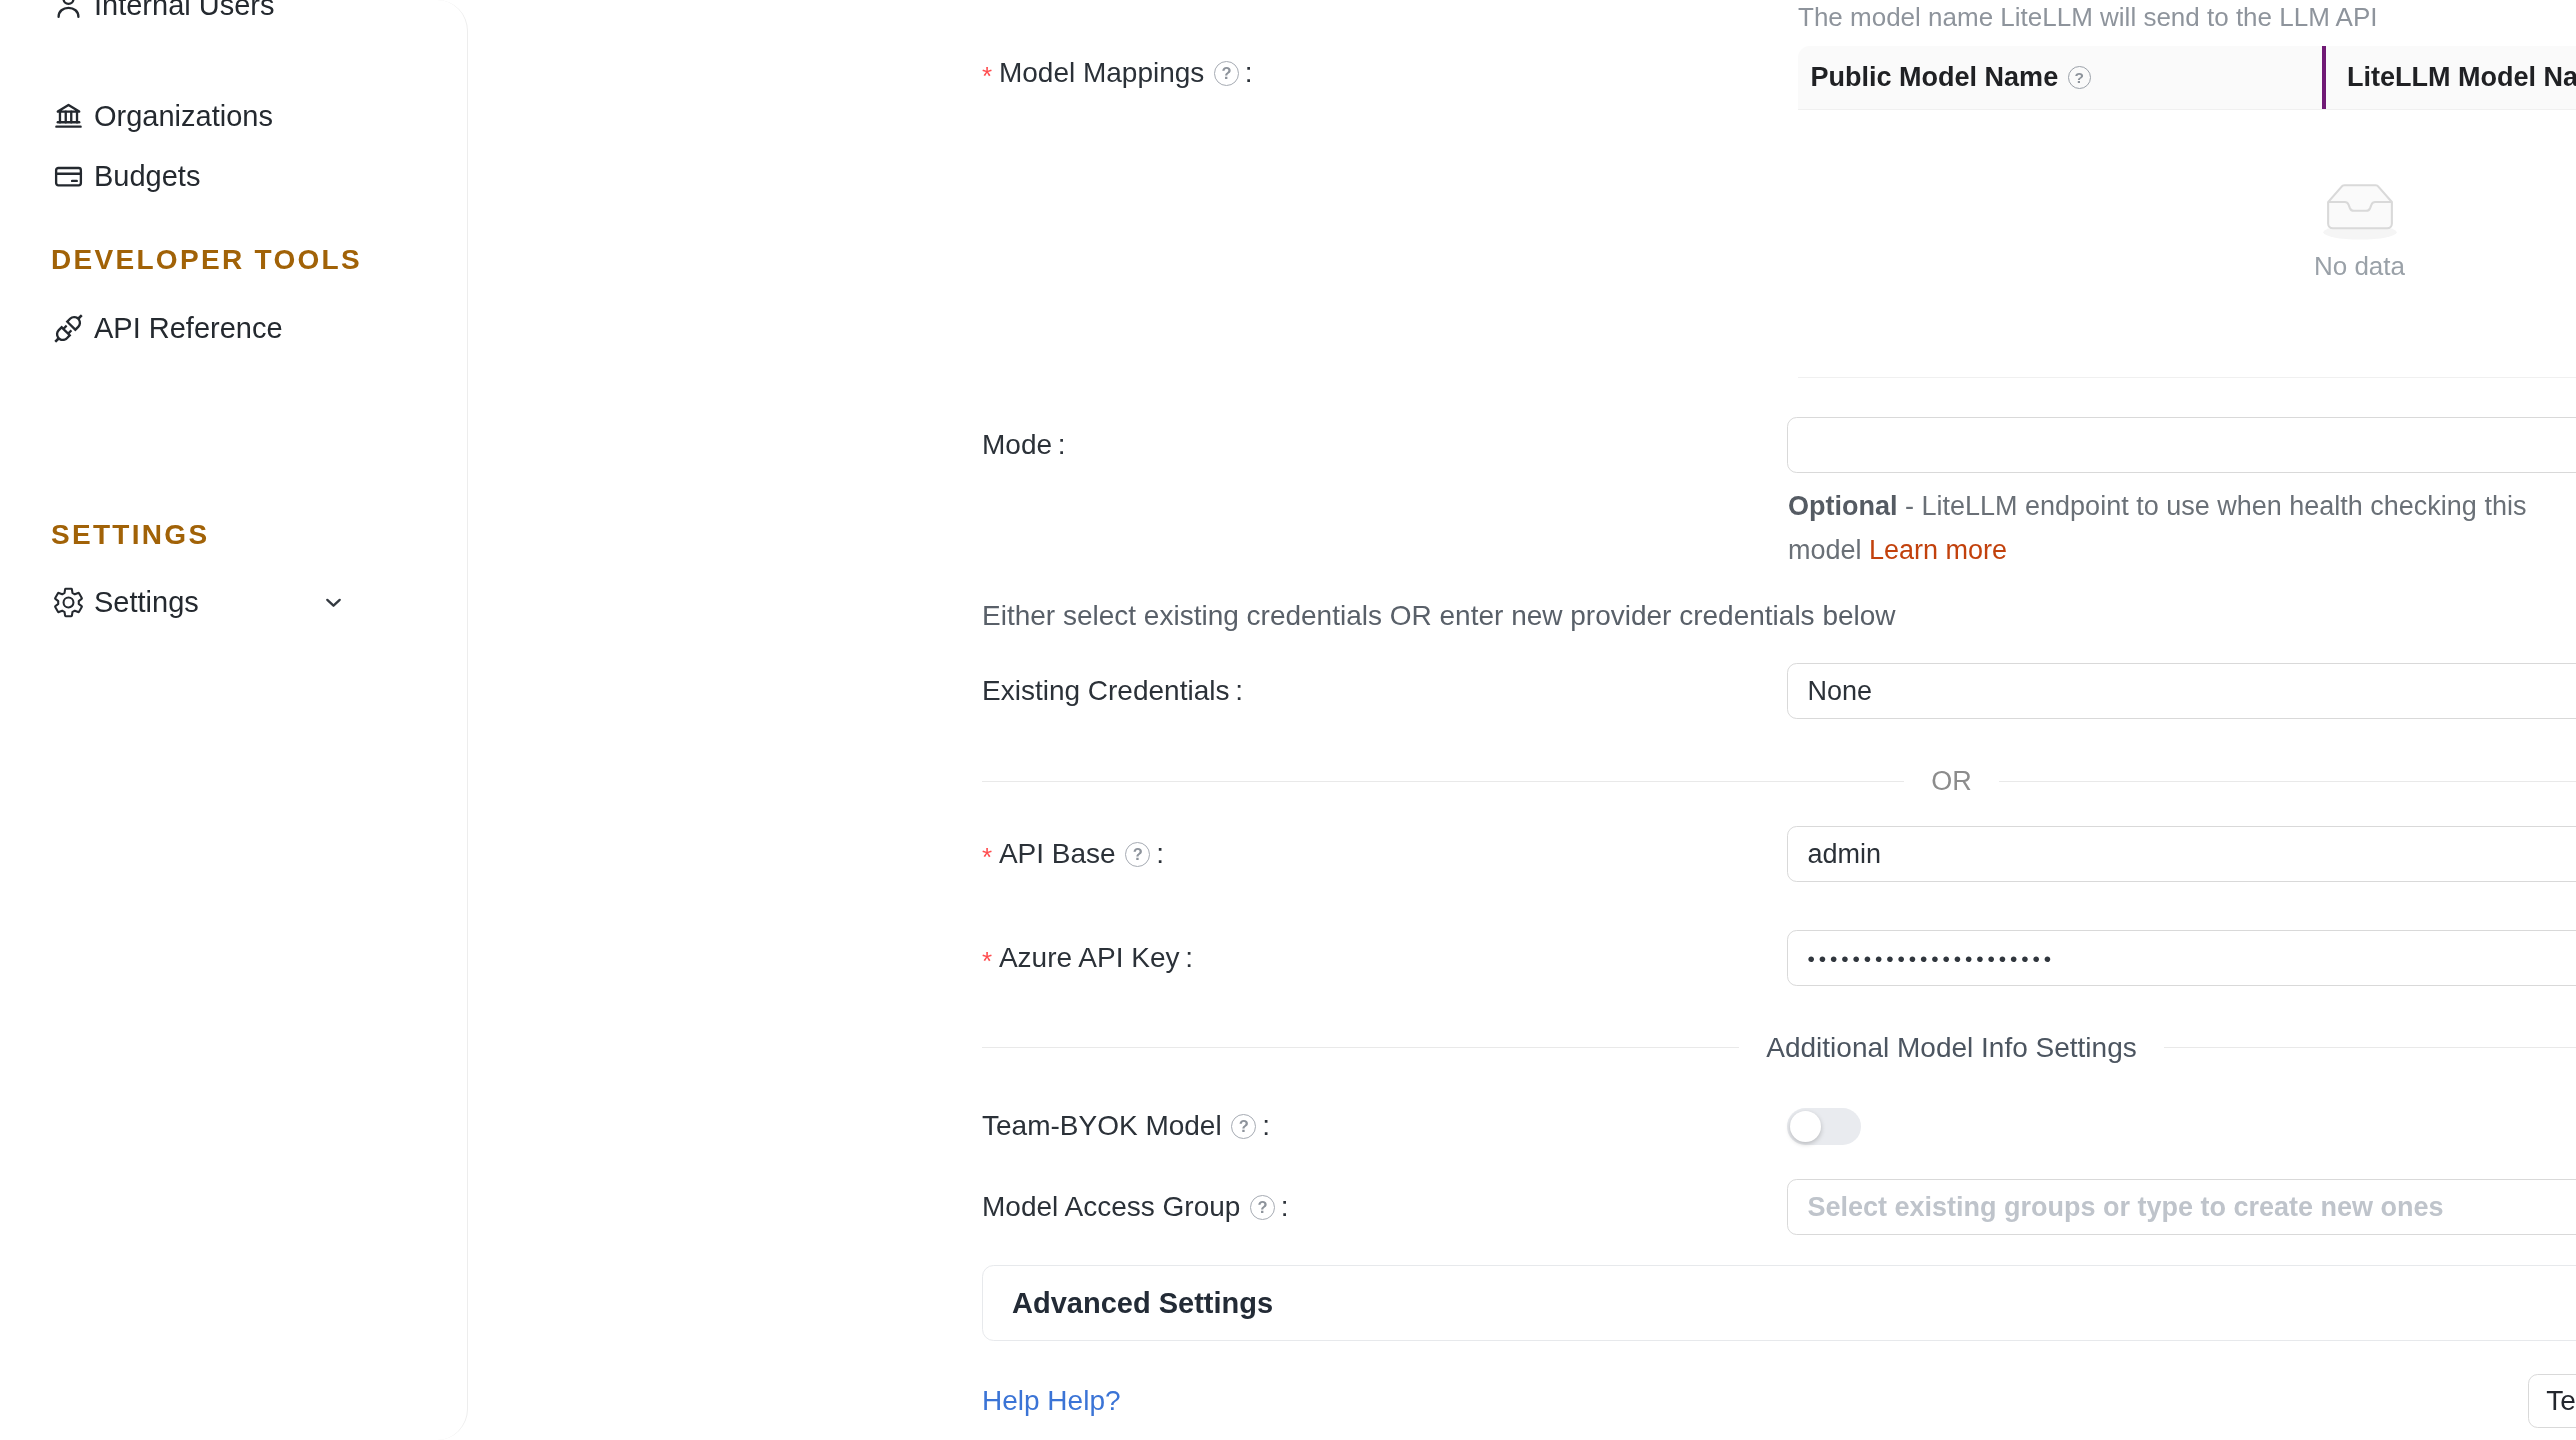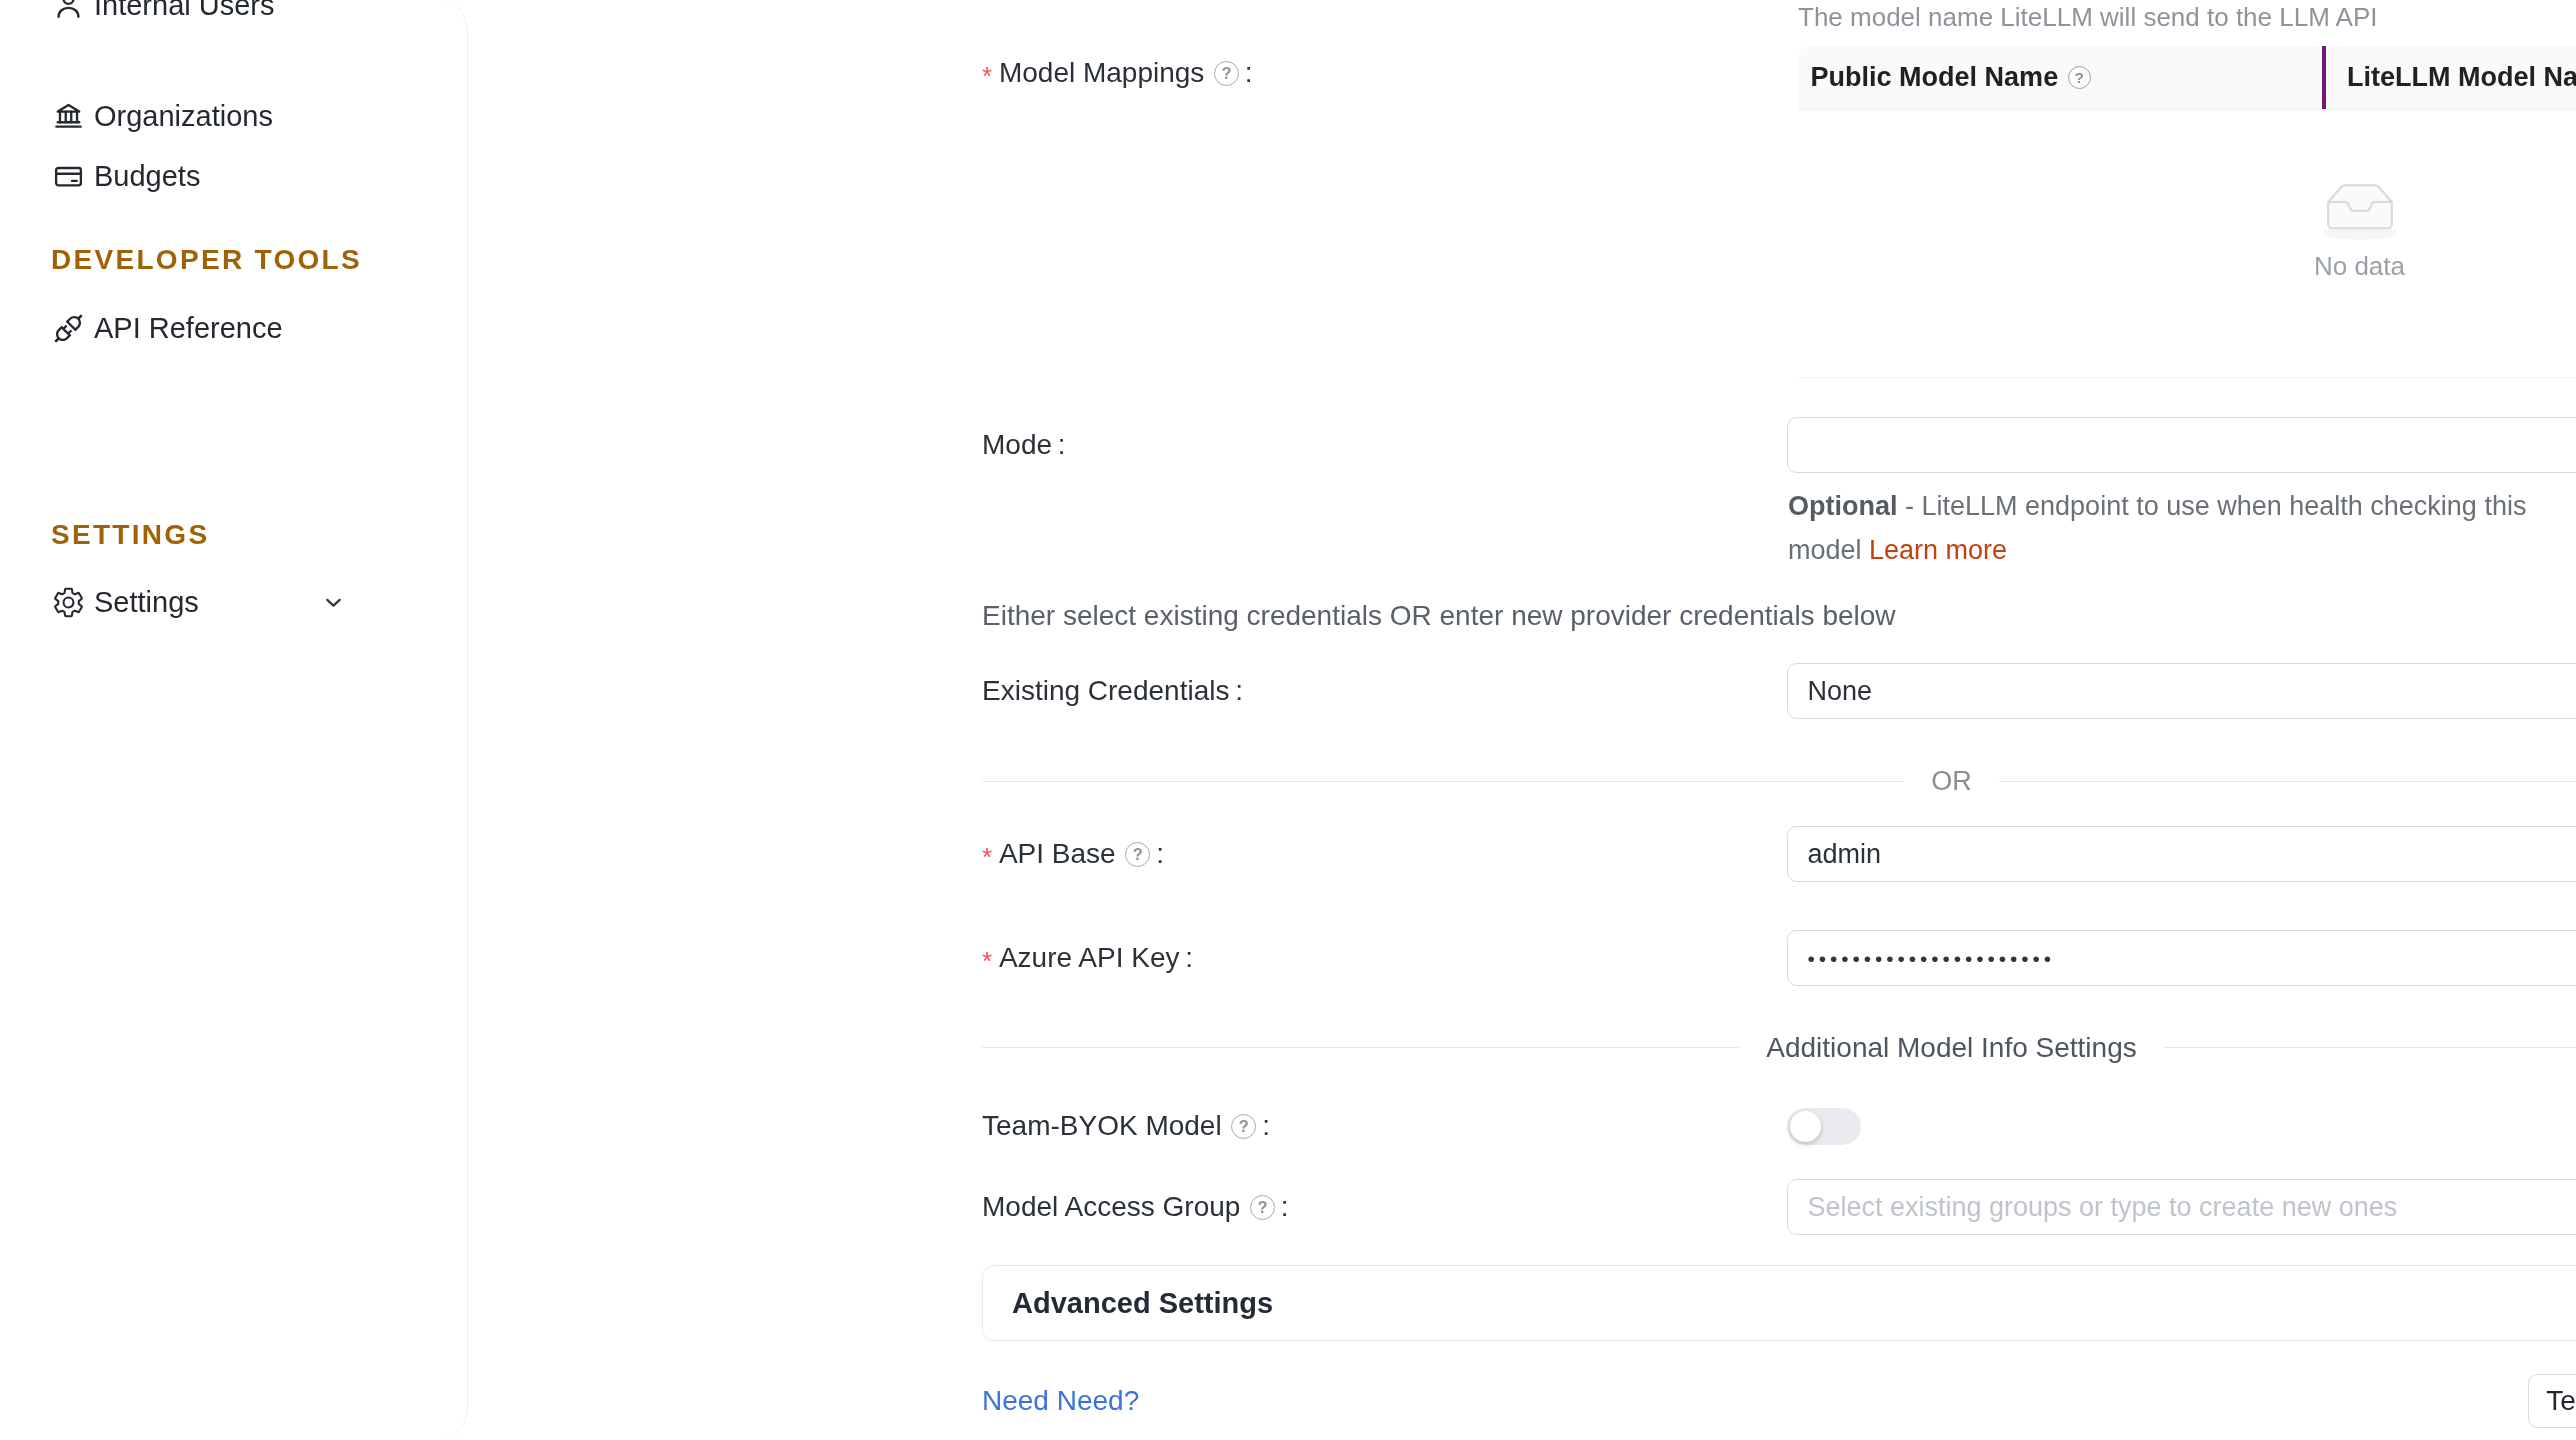--- a/index.html
+++ b/index.html
@@ -44,21 +44,21 @@
   .mm-th .qicon { width:23px; height:23px; font-size:15.5px; border-color:#9ba1a9; }
   .mm-th-1 { width:528px; padding-left:12.6px; border-right:4px solid #701a75; }
   .mm-th-2 { flex:1; padding-left:21px; }
   .mm-empty { position:absolute; left:0; top:131px; width:1123px; text-align:center; }
   .mm-empty .nodata { margin-top:3.9px; font-size:26px; color:#9aa1a8; }
 
   
   .control { position:absolute; left:1319px; width:1134px; height:56px;
     background:#fff; border:1.5px solid #d9d9d9; border-radius:9.7px;
     display:flex; align-items:center; padding:0 54px 0 19.4px; font-size:27px; color:#2b3138; cursor:pointer; }
-  .placeholder { color:#bfc4cb; white-space:nowrap; overflow:hidden; }
+  .placeholder { color:#bfc4cb; white-space:nowrap; overflow:hidden;font-weight:bold; }
   .pw-dots { font-size:21px; letter-spacing:3.9px; color:#30363d; margin-top:1.9px; }
 
   .help-text { position:absolute; left:1320px; top:484px; width:780px;
     font-size:27px; line-height:44px; color:#6a7077; }
   .help-text b { color:#555b63; }
   .link { color:#c2410c; cursor:pointer; }
 
   .note-text { position:absolute; left:514px; top:600px; font-size:28px; color:#596069; }
 
   .hdiv { position:absolute; left:514px; width:1939px; height:33px;
@@ -260,18 +260,18 @@
     <div class="control" style="top:1179px">
       <span class="placeholder">Select existing groups or type to create new ones</span>
 
     </div>
 
     <div class="adv-panel">
       <span class="adv-title">Advanced Settings</span>
 
     </div>
 
-    <a class="need-help">Need Need?</a>
+    <a class="need-help">Help Help?</a>
     <button class="btn btn-test">Test Connect</button>
 
   </main>
 </div>
 
 
 </body></html>

